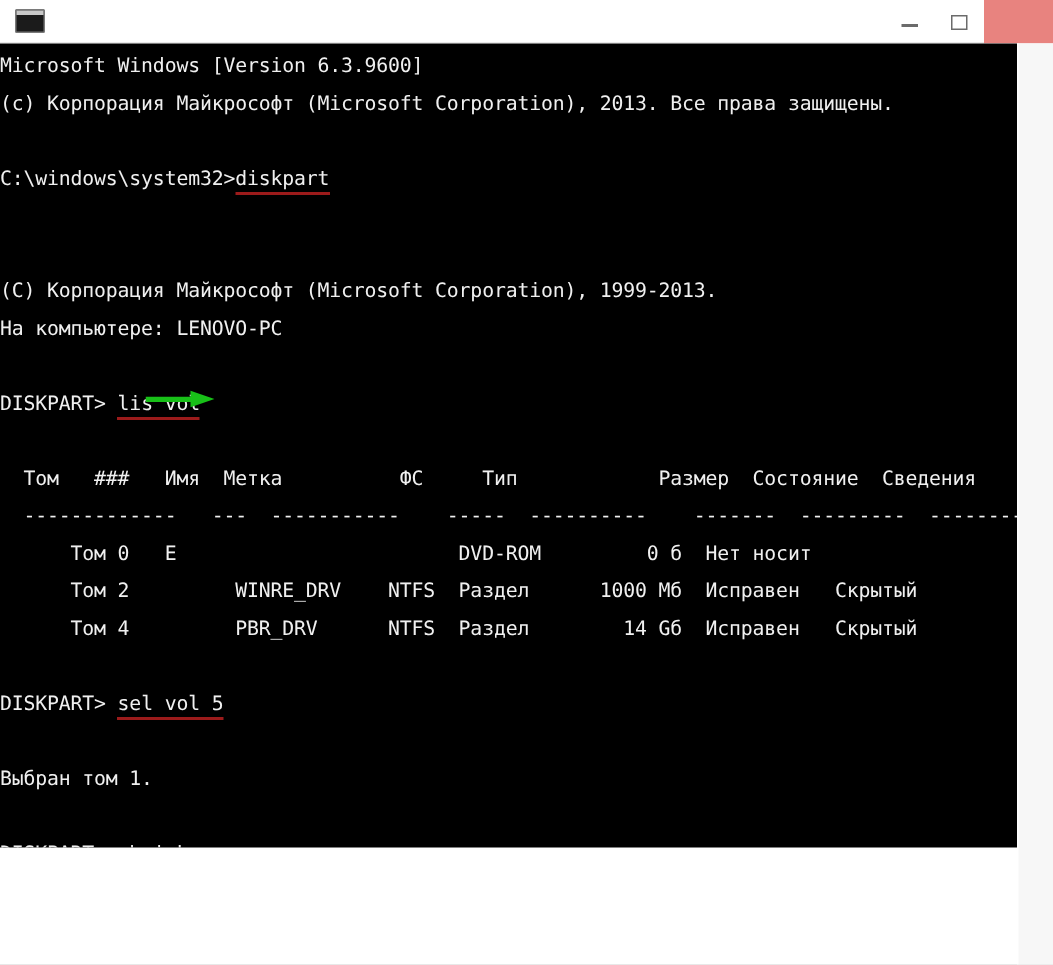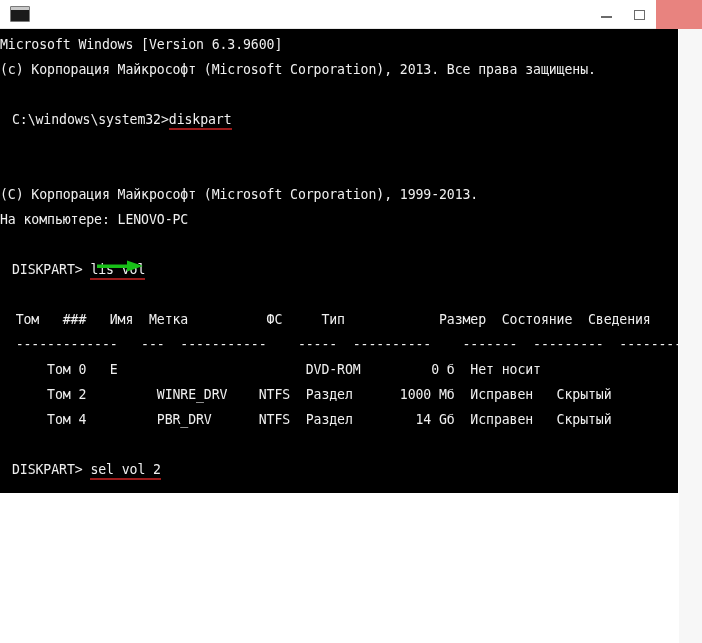--- a/index.html
+++ b/index.html
@@ -120,40 +120,40 @@
   #console-area {
     position: relative;
     height: 614px;
     background: #ffffff;
     display: flex;
     box-sizing: border-box;
   }
   #console {
     position: relative;
     width: 678px;
-    height: 464px;
+    height: 536px;
     background: #000000;
     overflow: hidden;
     box-sizing: border-box;
     padding: 3px 0 17px 0;
   }
 
   .line {
     position: relative;
     height: 25px;
     line-height: 25px;
     color: #f0f0f0;
     font-family: "DejaVu Sans Mono", monospace;
     font-size: 13.2px;
     white-space: pre;
     letter-spacing: -0.1px;
   }
   .line.blank { color: transparent; }
 
-  .seg { position: relative; display: inline; margin-left: 12px; }
+  .seg { position: relative; display: inline; }
   .underlined {
     position: relative;
     display: inline-block;
     line-height: 25px;
   }
   .underlined::after {
     content: "";
     position: absolute;
     left: 0;
     right: 0;
@@ -242,21 +242,21 @@
         <div class="line">На компьютере: LENOVO-PC</div>
         <div class="line blank">&nbsp;</div>
         <div class="line"><span class="seg">DISKPART&gt; </span><span class="underlined">lis vol</span><span class="seg"></span></div>
         <div class="line blank">&nbsp;</div>
         <div class="line">  Том   ###   Имя  Метка          ФС     Тип            Размер  Состояние  Сведения</div>
         <div class="line">  -------------   ---  -----------    -----  ----------    -------  ---------  --------</div>
         <div class="line">      Том 0   E                        DVD-ROM         0 б  Нет носит  </div>
         <div class="line">      Том 2         WINRE_DRV    NTFS  Раздел      1000 Mб  Исправен   Скрытый</div>
         <div class="line">      Том 4         PBR_DRV      NTFS  Раздел        14 Gб  Исправен   Скрытый</div>
         <div class="line blank">&nbsp;</div>
-        <div class="line"><span class="seg">DISKPART&gt; </span><span class="underlined">sel vol 2</span><span class="seg"></span></div>
+        <div class="line"><span class="seg">DISKPART&gt; </span><span class="underlined">sel vol 5</span><span class="seg"></span></div>
         <div class="line blank">&nbsp;</div>
         <div class="line">Выбран том 1.</div>
         <div class="line blank">&nbsp;</div>
         <div class="line"><span class="seg">DISKPART&gt; </span><span class="underlined">shrink querymax</span><span class="seg"></span></div>
         <svg id="green-arrow" viewBox="0 0 46 12" xmlns="http://www.w3.org/2000/svg">
         <rect x="0" y="4.5" width="32" height="3.5" fill="#18c018"></rect>
         <polygon points="30,0.5 46,6 30,11.5" fill="#18c018"></polygon>
       </svg>
     </div>
 

